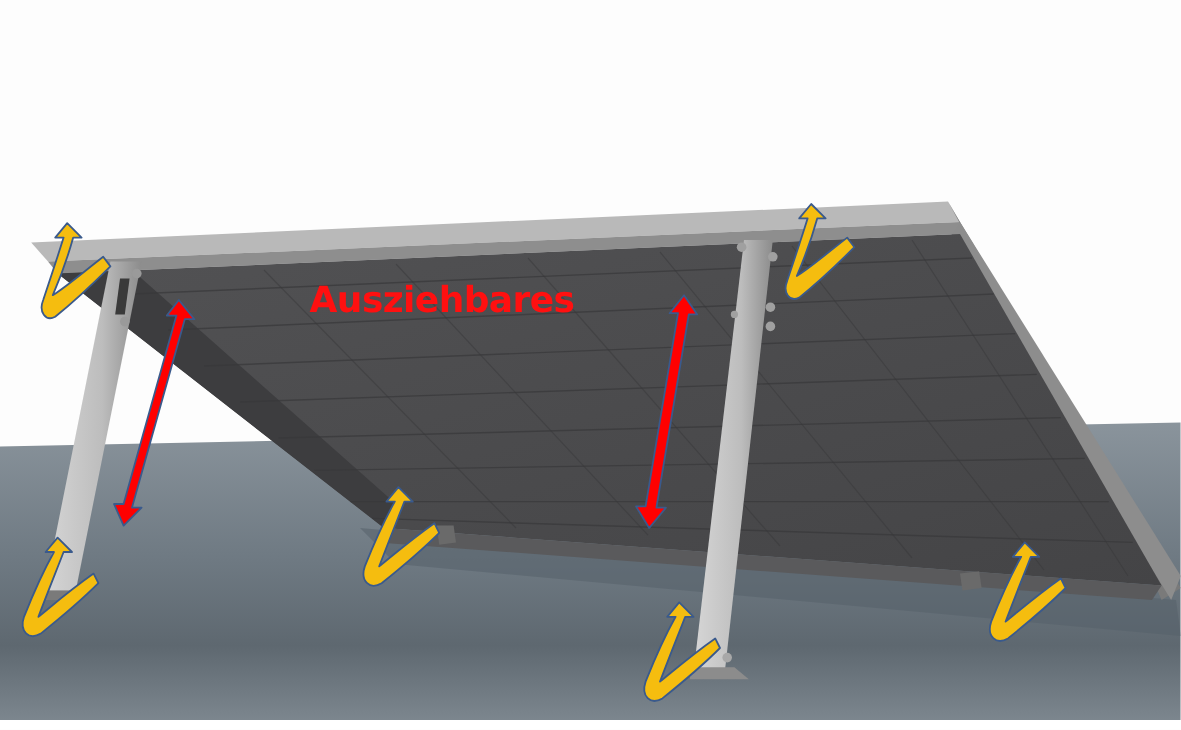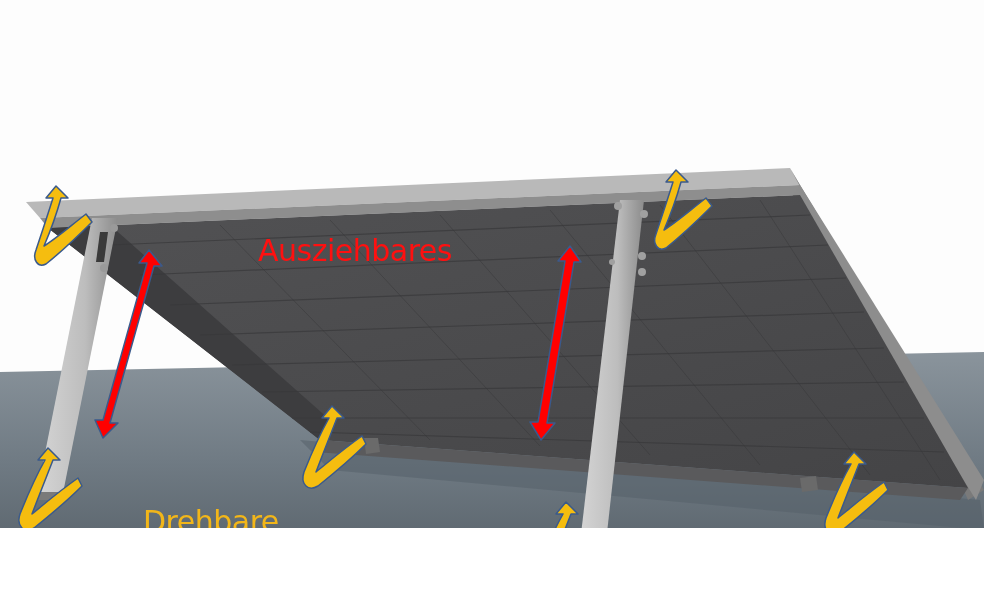--- a/index.html
+++ b/index.html
@@ -1,17 +1,17 @@
 <!DOCTYPE html>
 <html><head>
 <meta charset="utf-8">
 <style>
   html, body { margin: 0; padding: 0; }
   body { width: 984px; height: 608px; overflow: hidden; background: #ffffff; }
-  .stage { position: relative; width: 984px; height: 528px; overflow: hidden; background: #fdfdfd; }
+  .stage { position: relative; width: 984px; height: 608px; overflow: hidden; background: #fdfdfd; font-weight: bold; }
   .scene { position: absolute; left: 0; top: 0; width: 984px; height: 608px; }
   .label {
     position: absolute;
     font-family: "DejaVu Sans", sans-serif;
     line-height: 1.18;
     white-space: nowrap;
     letter-spacing: -0.5px;
   }
   .label-red { left: 258px; top: 233px; font-size: 30px; }
   .label-yellow { left: 143px; top: 504px; font-size: 30px; }
@@ -131,15 +131,14 @@
     <g transform="translate(822,452)">
       <path d="M32,0 L44,12 L37,12 C30,30 22,50 16,66 C26,58 42,44 62,30 L66,38 C48,56 28,72 18,80 C8,86 0,78 4,66 C12,46 20,28 29,12 L22,12 Z" fill="#f5bd0f" stroke="#3a5a8c" stroke-width="1.5" stroke-linejoin="round"></path>
     </g>
   </svg>
 
   <div class="label label-red" style="color:#ff1010;">
     <span>Ausziehbares</span>
   </div>
 
   <div class="label label-yellow" style="color:#f2b619;">
-    <span>Drehbare</span>
   </div>
 </div>
 
 </body></html>

